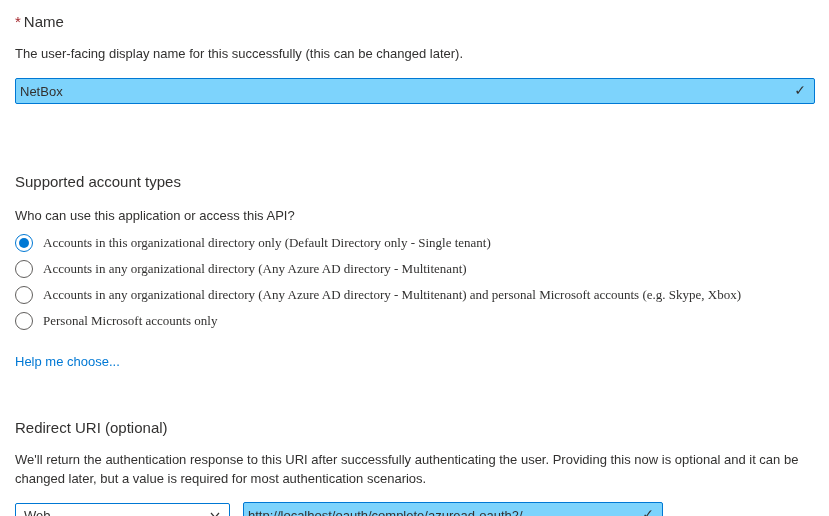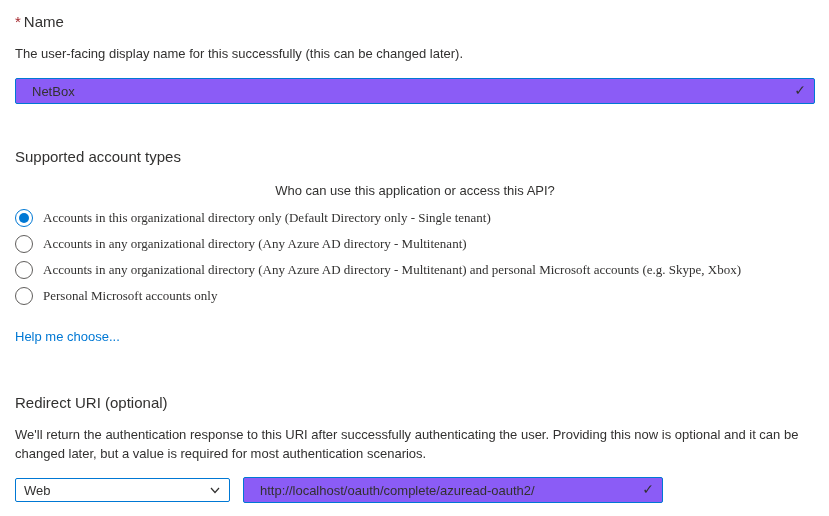--- a/index.html
+++ b/index.html
@@ -21,29 +21,29 @@
   .section-heading { font-size: 15px; font-weight: 400; color: var(--text); line-height: 20px; }
   .required-marker { color: var(--required); margin-right: 3px; }
 
   .desc { font-size: 13px; line-height: 19px; margin-top: 12px; max-width: 801px; color: var(--text); }
 
   .input-wrap { position: relative; margin-top: 15px; }
   .input-wrap input {
     width: 100%; height: 26px;
     border: 1px solid var(--accent); border-radius: 2px;
     font-family: inherit; font-size: 13px; color: var(--text);
-    padding: 0 30px 0 16px; outline: none; display: block; background: #8b5cf6;
+    padding: 0 30px 0 4px; outline: none; display: block; background: #7dd3fc;
   }
   .check {
     position: absolute; right: 9px; top: 4px;
     font-size: 14px; color: var(--text); pointer-events: none;
   }
 
-  .section-gap-1 { margin-top: 43px; }
-  .question { font-size: 13px; margin-top: 16px; text-align: center; }
+  .section-gap-1 { margin-top: 68px; }
+  .question { font-size: 13px; margin-top: 16px; }
 
   .radio-group { margin-top: 7px; }
   .radio-row { display: flex; align-items: center; height: 26px; cursor: pointer; }
   .radio {
     width: 18px; height: 18px; flex: 0 0 18px;
     border: 1px solid var(--radio-border); border-radius: 50%;
     position: relative; background: #fff;
   }
   .radio-row.selected .radio { border-color: var(--accent); }
   .radio-row.selected .radio::after {

